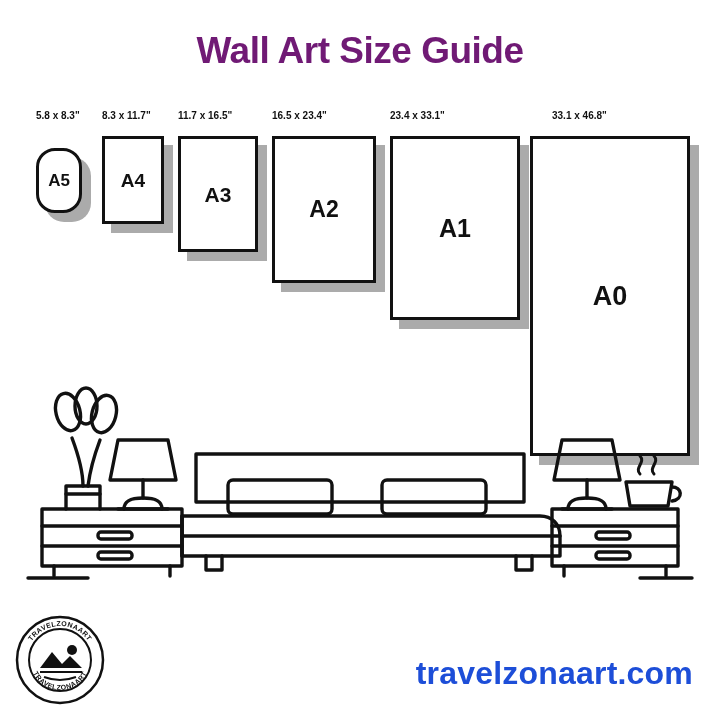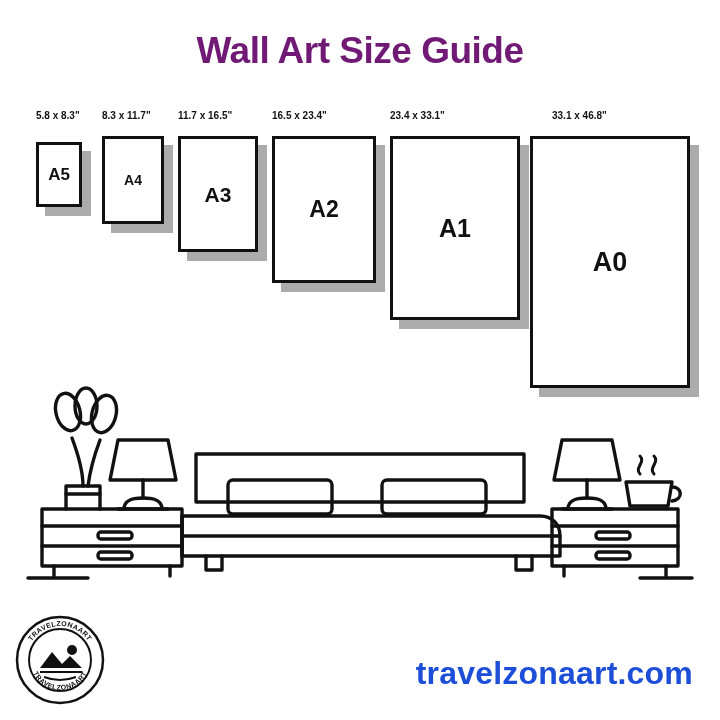--- a/index.html
+++ b/index.html
@@ -114,29 +114,29 @@
 <body>
 
 <div id="page">
 
   <div class="title">Wall Art Size Guide</div>
 
   <div class="frames">
 
     <div class="frame-wrap" style="left:36px; top:0px; width:120px; height:120px;">
       <div class="frame-dim">5.8 x 8.3"</div>
-      <div class="frame-box" style="top:32px; width:46px; height:65px;">
+      <div class="frame-box" style="top:38px; width:46px; height:65px;border-radius:19px;">
         <span class="frame-label" style="font-size:17px;">A5</span>
       </div>
     </div>
 
     <div class="frame-wrap" style="left:102px; top:0px; width:140px; height:140px;">
       <div class="frame-dim">8.3 x 11.7"</div>
       <div class="frame-box" style="top:26px; width:62px; height:88px;">
-        <span class="frame-label" style="font-size:14px;text-align:right;">A4</span>
+        <span class="frame-label" style="font-size:19px;text-align:right;">A4</span>
       </div>
     </div>
 
     <div class="frame-wrap" style="left:178px; top:0px; width:160px; height:170px;">
       <div class="frame-dim">11.7 x 16.5"</div>
       <div class="frame-box" style="top:26px; width:80px; height:116px;">
         <span class="frame-label" style="font-size:21px;">A3</span>
       </div>
     </div>
 
@@ -149,21 +149,21 @@
 
     <div class="frame-wrap" style="left:390px; top:0px; width:200px; height:240px;">
       <div class="frame-dim">23.4 x 33.1"</div>
       <div class="frame-box" style="top:26px; width:130px; height:184px;text-align:right;">
         <span class="frame-label" style="font-size:25px;">A1</span>
       </div>
     </div>
 
     <div class="frame-wrap" style="left:530px; top:0px; width:180px; height:290px;">
       <div class="frame-dim" style="left:22px;">33.1 x 46.8"</div>
-      <div class="frame-box" style="top:26px; width:160px; height:252px;">
+      <div class="frame-box" style="top:26px; width:160px; height:320px;">
         <span class="frame-label" style="font-size:27px;">A0</span>
       </div>
     </div>
 
   </div>
 
   <div class="scene">
     <svg width="720" height="235" viewBox="0 0 720 235">
       <g fill="none" stroke="#111111" stroke-width="3.4" stroke-linejoin="round" stroke-linecap="round">
 

